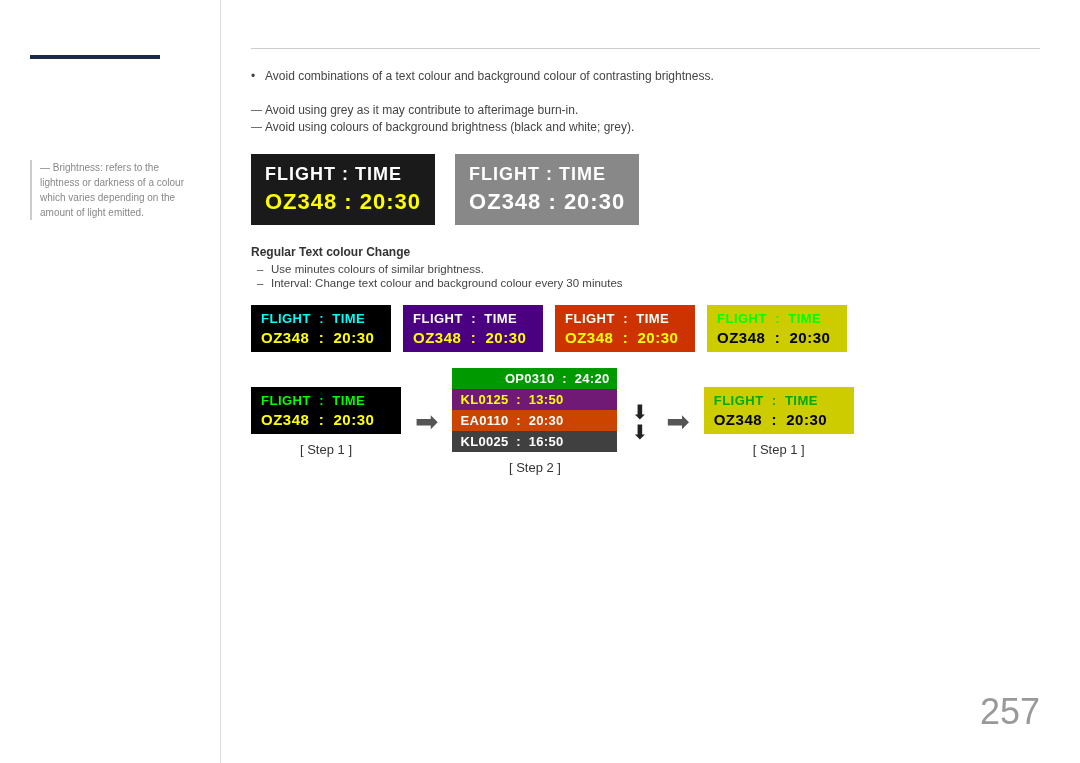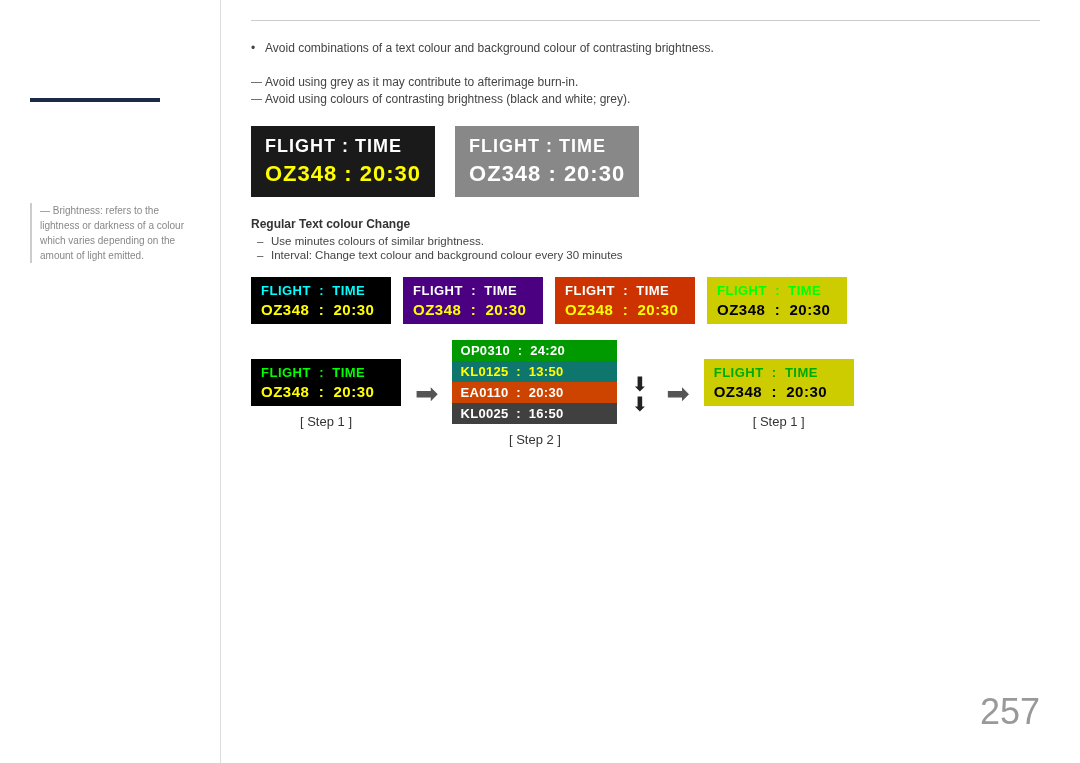--- a/index.html
+++ b/index.html
@@ -18,21 +18,20 @@
       width: 1080px;
       min-height: 763px;
     }
 
     
     .sidebar {
       width: 220px;
       flex-shrink: 0;
       padding: 44px 20px 20px 30px;
       position: relative;
-      margin-top: 43px;
     }
     .sidebar-top-bar {
       position: absolute;
       top: 55px;
       left: 30px;
       width: 130px;
       height: 4px;
       background: #1a2b4a;
     }
     .sidebar-note {
@@ -43,21 +42,21 @@
       font-size: 10px;
       color: #888;
       line-height: 1.5;
       border-left: 2px solid #ccc;
       padding-left: 8px;
     }
 
     
     .main-content {
       flex: 1;
-      padding: 20px 40px 40px 30px;
+      padding: 48px 40px 40px 30px;
       border-left: 1px solid #ddd;
     }
 
     
     .top-divider {
       width: 100%;
       height: 1px;
       background: #ccc;
       margin-bottom: 20px;
     }
@@ -297,21 +296,21 @@
     <ul class="bullet-list">
       <li>
         <span>Avoid combinations of a text colour and background colour of contrasting brightness.</span>
       </li>
     </ul>
     <ul class="dash-list">
       <li>
         <span>Avoid using grey as it may contribute to afterimage burn-in.</span>
       </li>
       <li>
-        <span>Avoid using colours of contrasting brightness (black and white; grey).</span>
+        <span>Avoid using colours of background brightness (black and white; grey).</span>
       </li>
     </ul>
 
     <div class="flight-displays-row">
 
       <div class="flight-box flight-box-dark">
         <div class="flight-header text-white">
           <span>FLIGHT  :  TIME</span>
         </div>
         <div class="flight-data text-yellow">
@@ -377,25 +376,25 @@
           <div class="step-label">
             <span>[ Step 1 ]</span>
           </div>
         </div>
 
         <div class="arrow-right">➡</div>
 
         <div class="step-box-wrap">
           <div class="step2-box">
 
-            <div class="step2-row" style="background:#009900; color:#fff;">
+            <div class="step2-row" style="background:#009900; color:#fff;justify-content:flex-end;">
               <span>OP0310 &nbsp;:&nbsp; 24:20</span>
             </div>
 
-            <div class="step2-row" style="background:#0f766e; color:#ffff00;">
+            <div class="step2-row" style="background:#701a75; color:#ffff00;">
               <span>KL0125 &nbsp;:&nbsp; 13:50</span>
             </div>
 
             <div class="step2-row" style="background:#cc4400; color:#fff;">
               <span>EA0110 &nbsp;:&nbsp; 20:30</span>
             </div>
 
             <div class="step2-row" style="background:#404040; color:#fff;">
               <span>KL0025 &nbsp;:&nbsp; 16:50</span>
             </div>

